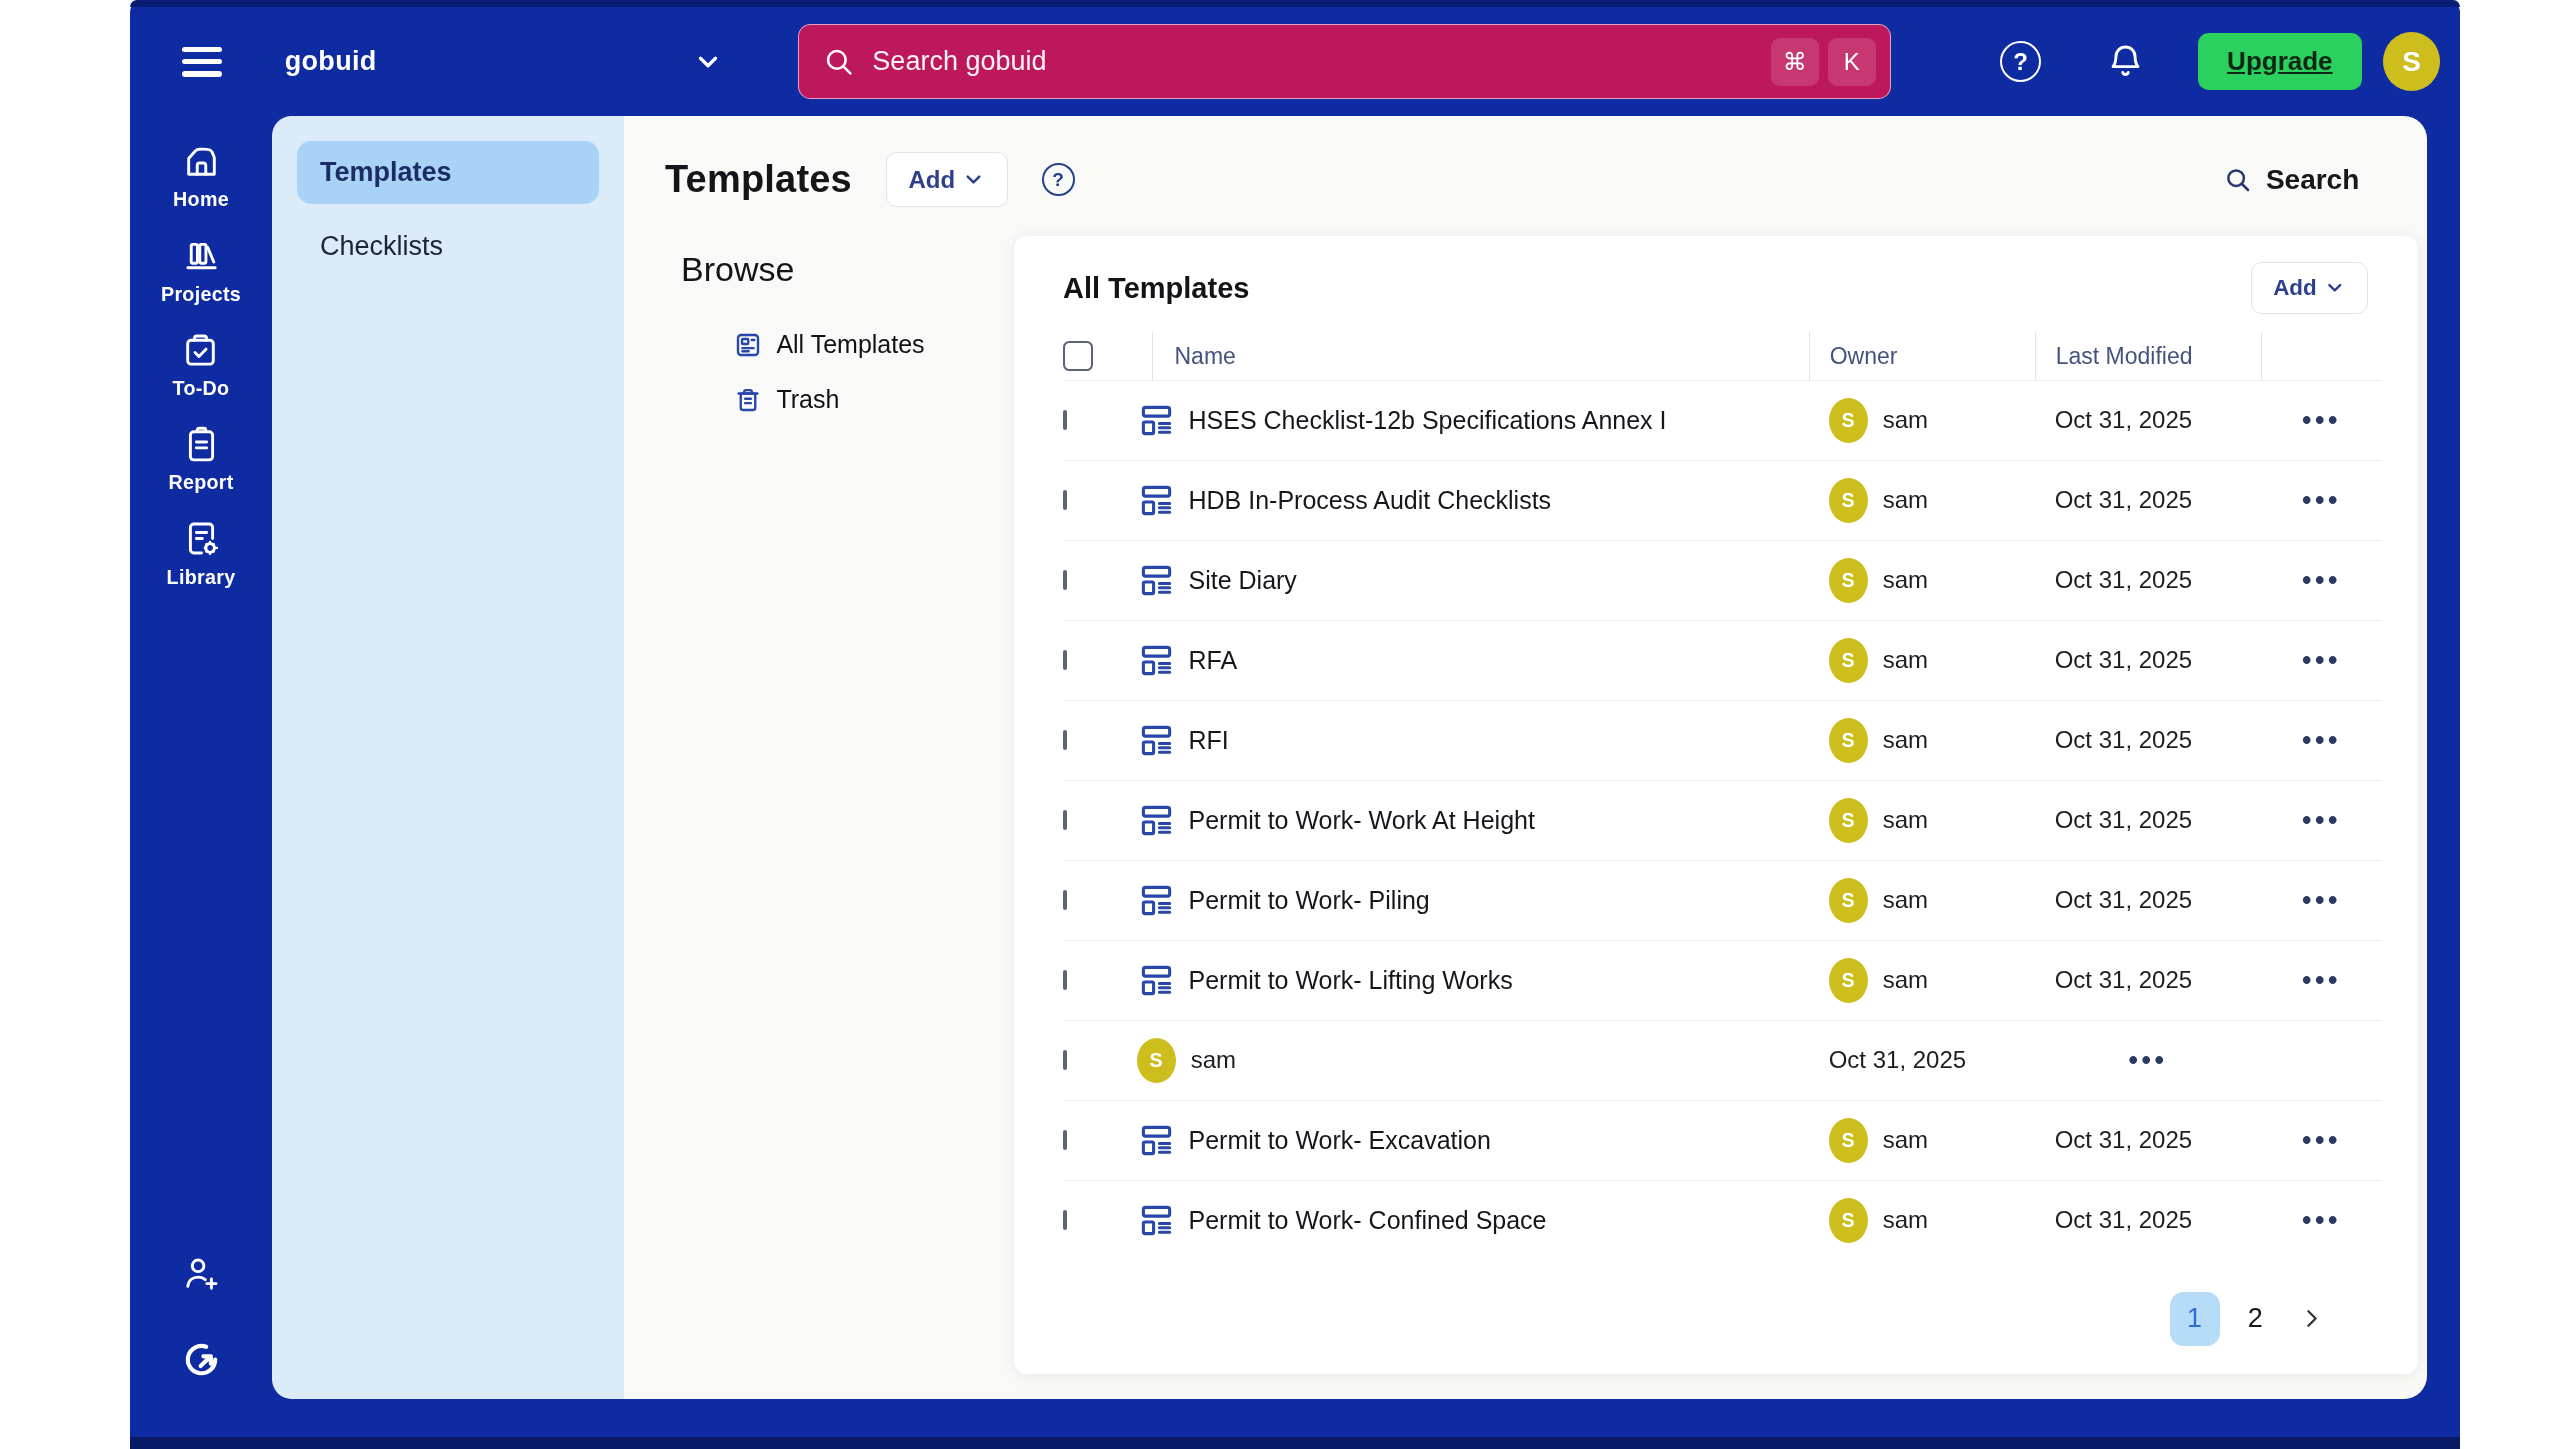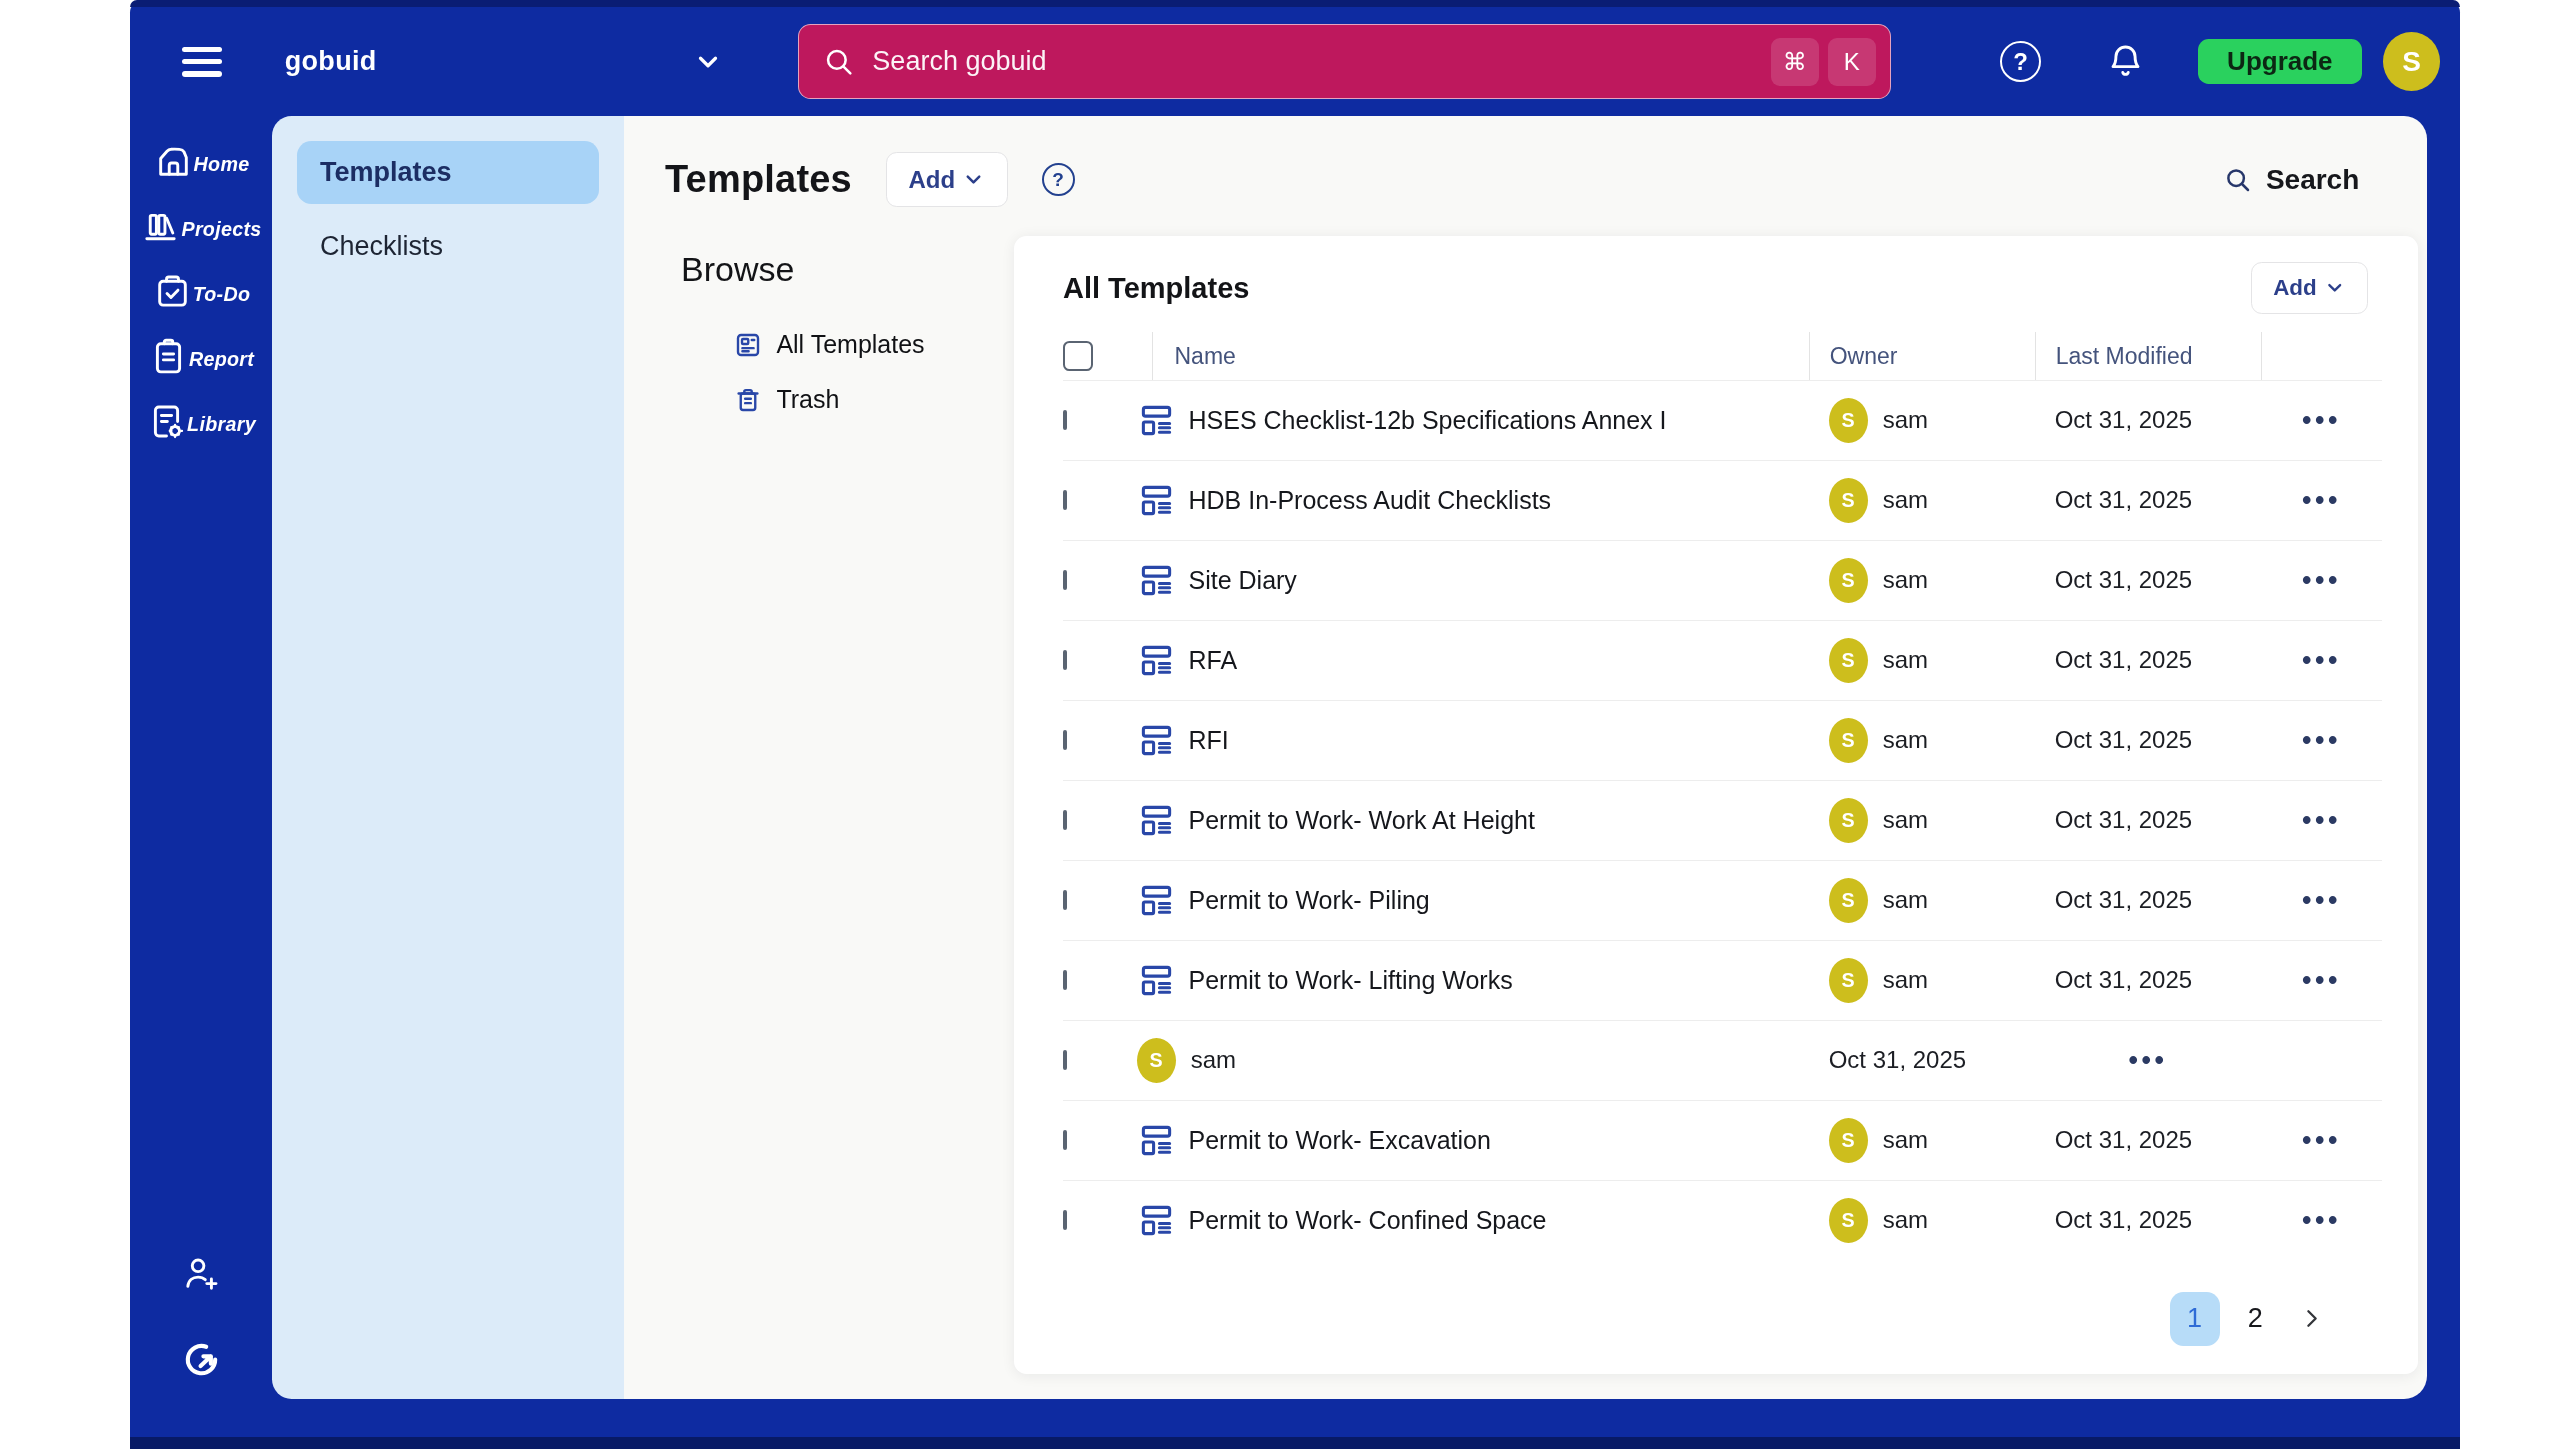--- a/index.html
+++ b/index.html
@@ -39,35 +39,36 @@
   .key {
     width:48px; height:48px; margin-left:9px; border-radius:9px;
     background:rgba(255,255,255,.14); color:#ffffff; font-size:24px;
     display:flex; align-items:center; justify-content:center; flex:none;
   }
   .tb-icon { display:flex; align-items:center; justify-content:center; cursor:pointer; flex:none; }
   .help-circle { width:41px; height:41px; border:2.7px solid #ffffff; border-radius:50%;
     color:#ffffff; font-size:24px; font-weight:700; display:flex; align-items:center; justify-content:center; margin-left:109px; }
   .bell { margin-left:64px; }
   .upgrade-btn {
-    margin-left:52px; height:45px; padding:0 29px; border:none; border-radius:10.7px;
+    margin-left:52px; height:57px; padding:0 29px; border:none; border-radius:10.7px;
     background:#2ad15e; color:#0c2713; font-size:26px; font-weight:700; cursor:pointer;
     font-family:"Liberation Sans",sans-serif;
+    text-decoration:underline;
   }
   .avatar {
     margin-left:21.5px; width:59px; height:59px; border-radius:50%; background:#cdbe1d;
     color:#ffffff; font-size:28px; font-weight:700; display:flex; align-items:center; justify-content:center; cursor:pointer;
   }
 
   
   .body { flex:1; display:flex; min-height:0; }
 
   
   .rail { width:142px; flex:none; display:flex; flex-direction:column; align-items:center; padding:25px 0 55px; }
-  .rail-item { display:flex; flex-direction:row; align-items:center; margin-bottom:24px; cursor:pointer;font-style:italic; }
+  .rail-item { display:flex; flex-direction:column; align-items:center; margin-bottom:24px; cursor:pointer; }
   .rail-item .lbl { margin-top:6.3px; color:#ffffff; font-size:19.7px; font-weight:700; letter-spacing:0.3px; }
   .rail-spacer { flex:1; }
   .rail-bottom { display:flex; flex-direction:column; align-items:center; gap:43px; }
   .white-icon { stroke:#ffffff; fill:none; stroke-width:1.7; stroke-linecap:round; stroke-linejoin:round; }
 
   
   .panel { width:352px; flex:none; background:#dcebf9; border-radius:19.7px 0 0 19.7px; margin-bottom:38px; padding:25px 25px; }
   .panel-item { height:63px; display:flex; align-items:center; padding:0 23px; border-radius:14.3px;
     font-size:27px; color:#1d2433; cursor:pointer; margin-bottom:10.7px; }
   .panel-item.active { background:#a8d3f7; color:#1c2d63; font-weight:700; }

